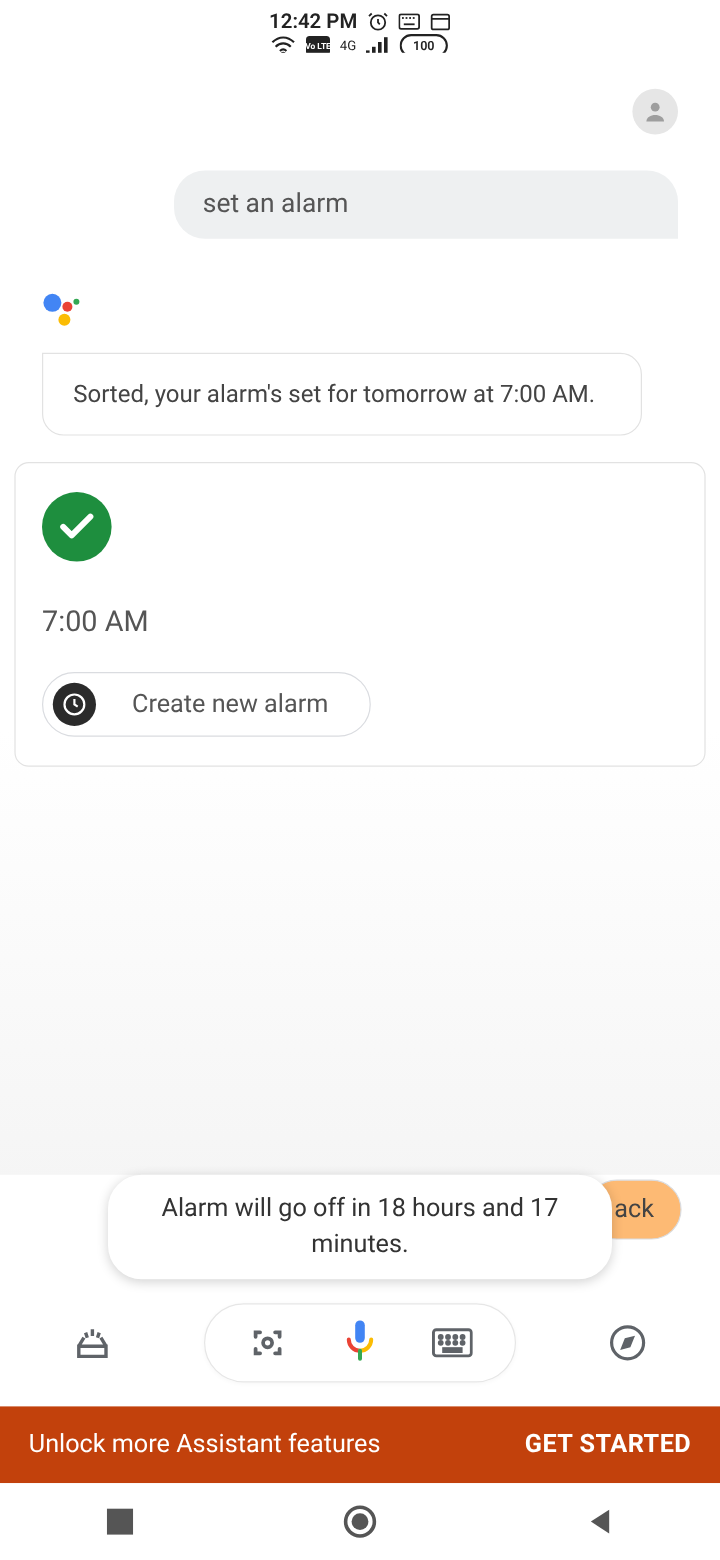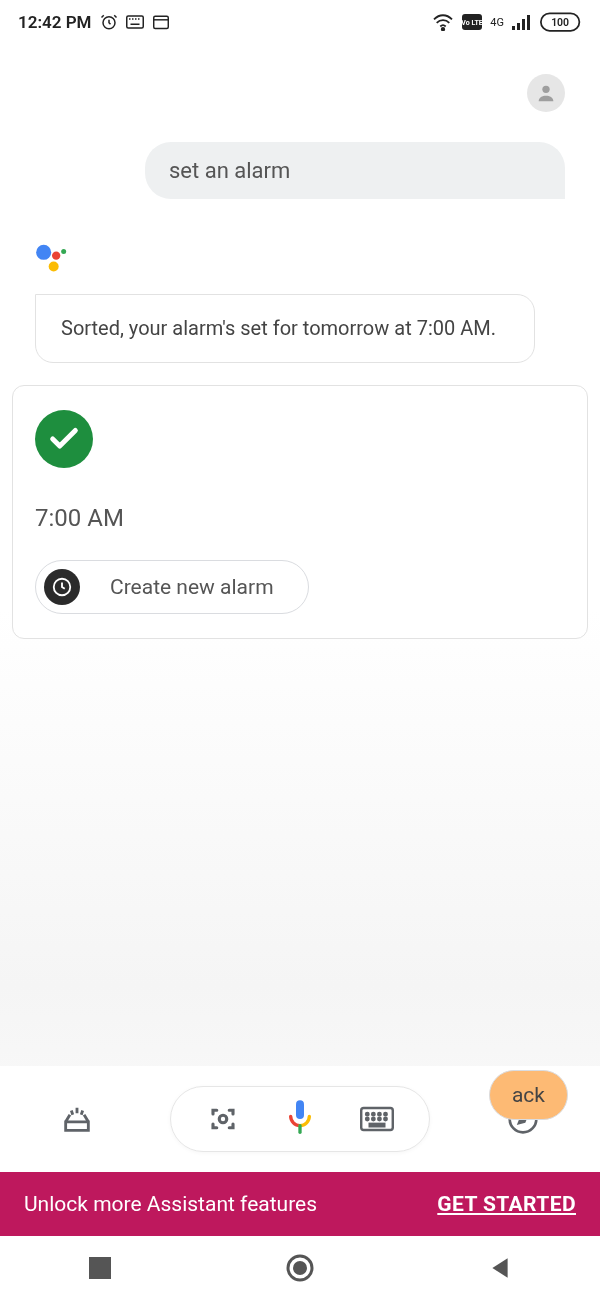--- a/index.html
+++ b/index.html
@@ -1,19 +1,19 @@
 <!DOCTYPE html>
 <html><head>
 <meta charset="utf-8">
 <style>
   * { margin: 0; padding: 0; box-sizing: border-box; font-family: -apple-system, Roboto, "Helvetica Neue", Arial, sans-serif; }
   body { width: 600px; height: 1300px; background: #fff; display: flex; flex-direction: column; position: relative; }
 
   
-  .statusbar { display: flex; justify-content: space-between; align-items: center; padding: 8px 18px; height: 44px; font-weight: 600; color: #222; font-size: 17px; }
+  .statusbar { display: flex; justify-content: space-between; align-items: center; padding: 8px 18px; height: 44px; font-weight: 600; color: #222; font-size: 17px; flex-direction: column; }
   .statusbar .left, .statusbar .right { display: flex; align-items: center; gap: 8px; }
   .statusbar svg { flex: none; }
 
   
   .content { flex: 1; padding: 30px 0 0 0; position: relative; overflow: hidden; background: linear-gradient(#fff 0%, #fff 45%, #f5f5f5 75%, #fff 100%); }
 
   .avatar { width: 38px; height: 38px; border-radius: 50%; background: #e6e6e6; display: flex; align-items: center; justify-content: center; margin: 0 35px 0 auto; }
   .avatar svg { width: 22px; height: 22px; fill: #9e9e9e; }
 
   .user-bubble { background: #eef0f1; color: #555; font-size: 22px; padding: 16px 24px; border-radius: 26px 26px 0 26px; max-width: 70%; margin: 30px 35px 45px auto; }
@@ -34,22 +34,22 @@
 
   .toast-row { position: relative; display: flex; justify-content: center; margin-bottom: 14px; }
   .back-chip { position: absolute; right: 32px; top: 4px; border: 1px solid #dadce0; background: #fdba74; border-radius: 26px; padding: 12px 22px; font-size: 21px; color: #444; z-index: 1; }
   .toast { position: relative; z-index: 2; background: #fff; border-radius: 28px; box-shadow: 0 2px 10px rgba(0,0,0,0.18); padding: 14px 28px; font-size: 21px; color: #333; text-align: center; line-height: 1.4; max-width: 420px; }
 
   .input-row { display: flex; align-items: center; justify-content: space-around; padding: 6px 20px 20px; }
   .side-icon { width: 44px; height: 44px; display: flex; align-items: center; justify-content: center; color: #5f6368; }
   .pill { display: flex; align-items: center; justify-content: space-between; border: 1px solid #e6e6e6; border-radius: 34px; padding: 10px 30px; width: 260px; box-shadow: 0 1px 4px rgba(0,0,0,0.04);}
   .pill .slot { width: 44px; height: 44px; display: flex; align-items: center; justify-content: center; }
 
-  .banner { display: flex; align-items: center; justify-content: space-between; background: #be185d; color: #fff; padding: 20px 24px; font-size: 21px; }
-  .banner .action { font-weight: 700; letter-spacing: 0.4px; text-decoration: underline; }
+  .banner { display: flex; align-items: center; justify-content: space-between; background: #c2410c; color: #fff; padding: 20px 24px; font-size: 21px; }
+  .banner .action { font-weight: 700; letter-spacing: 0.4px; }
 
   .navbar { height: 64px; background: #fff; display: flex; align-items: center; justify-content: space-around; }
   .navbar .nb { width: 40px; height: 40px; display: flex; align-items: center; justify-content: center; color: #555; }
 </style>
 </head>
 <body>
 
 <div class="statusbar">
   <div class="left">
     <span>12:42 PM</span>
@@ -133,20 +133,21 @@
       </span>
       <span>Create new alarm</span>
     </div>
   </div>
 </div>
 
 <div class="bottom-stack">
 
   <div class="toast-row">
     <div class="back-chip">ack</div>
+    <div class="toast">Alarm will go off in 18 hours and 17 minutes.</div>
   </div>
 
   <div class="input-row">
     <div class="side-icon">
       <svg width="34" height="34" viewBox="0 0 24 24" fill="none" stroke="#5f6368" stroke-width="2">
           <path d="M4 14h16v6H4zM4 14l3-5M20 14l-3-5M12 4v4M8 6l1 3M16 6l-1 3"></path>
         </svg>
     </div>
     <div class="pill">
       <div class="slot">

